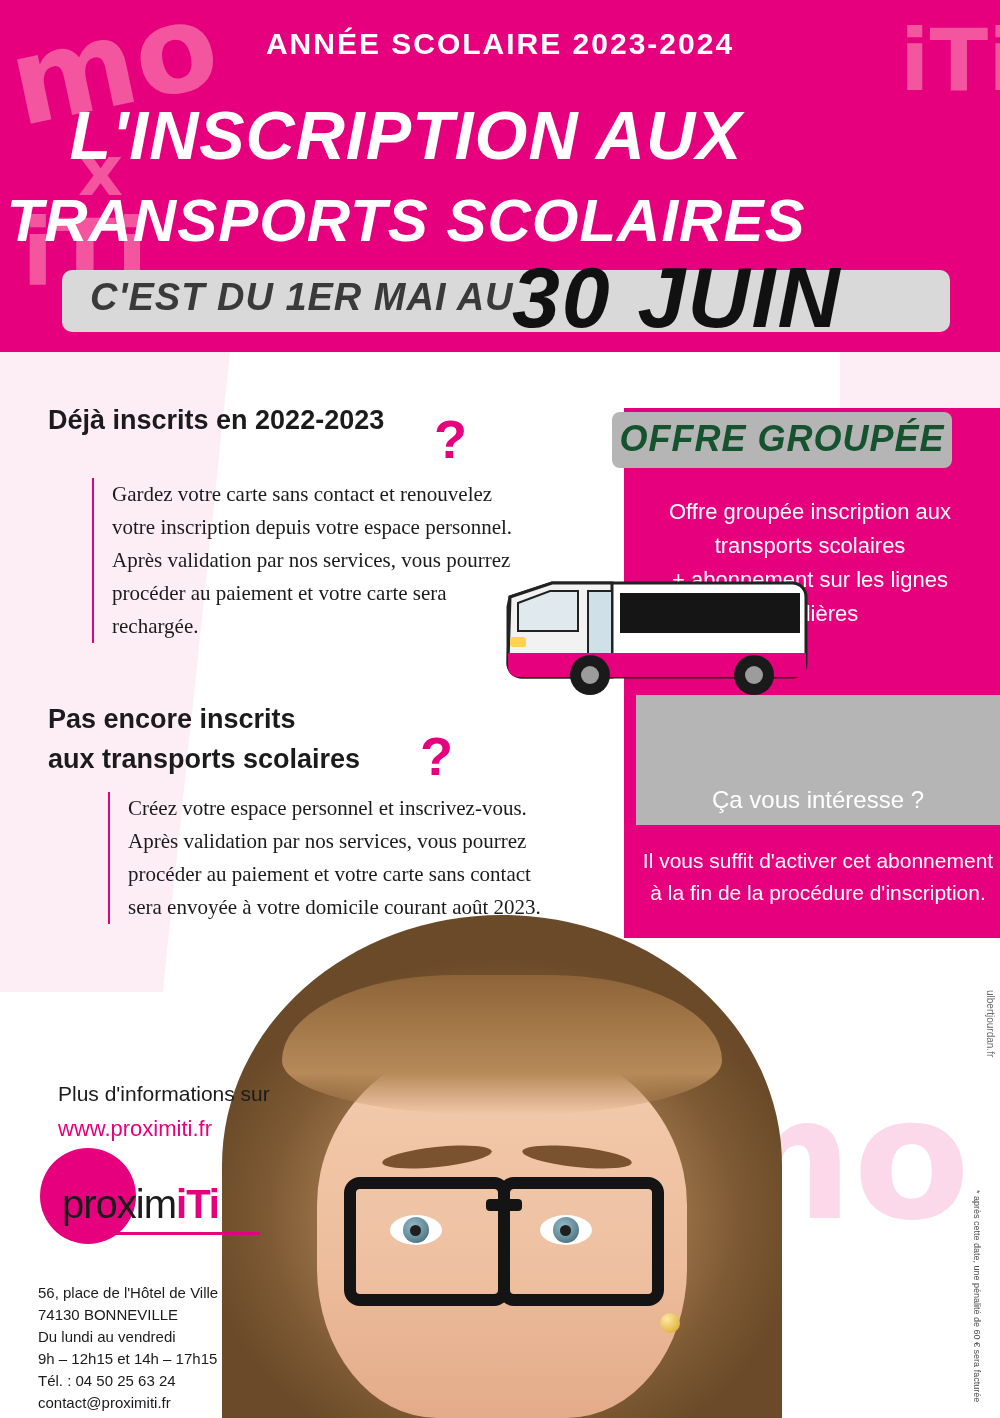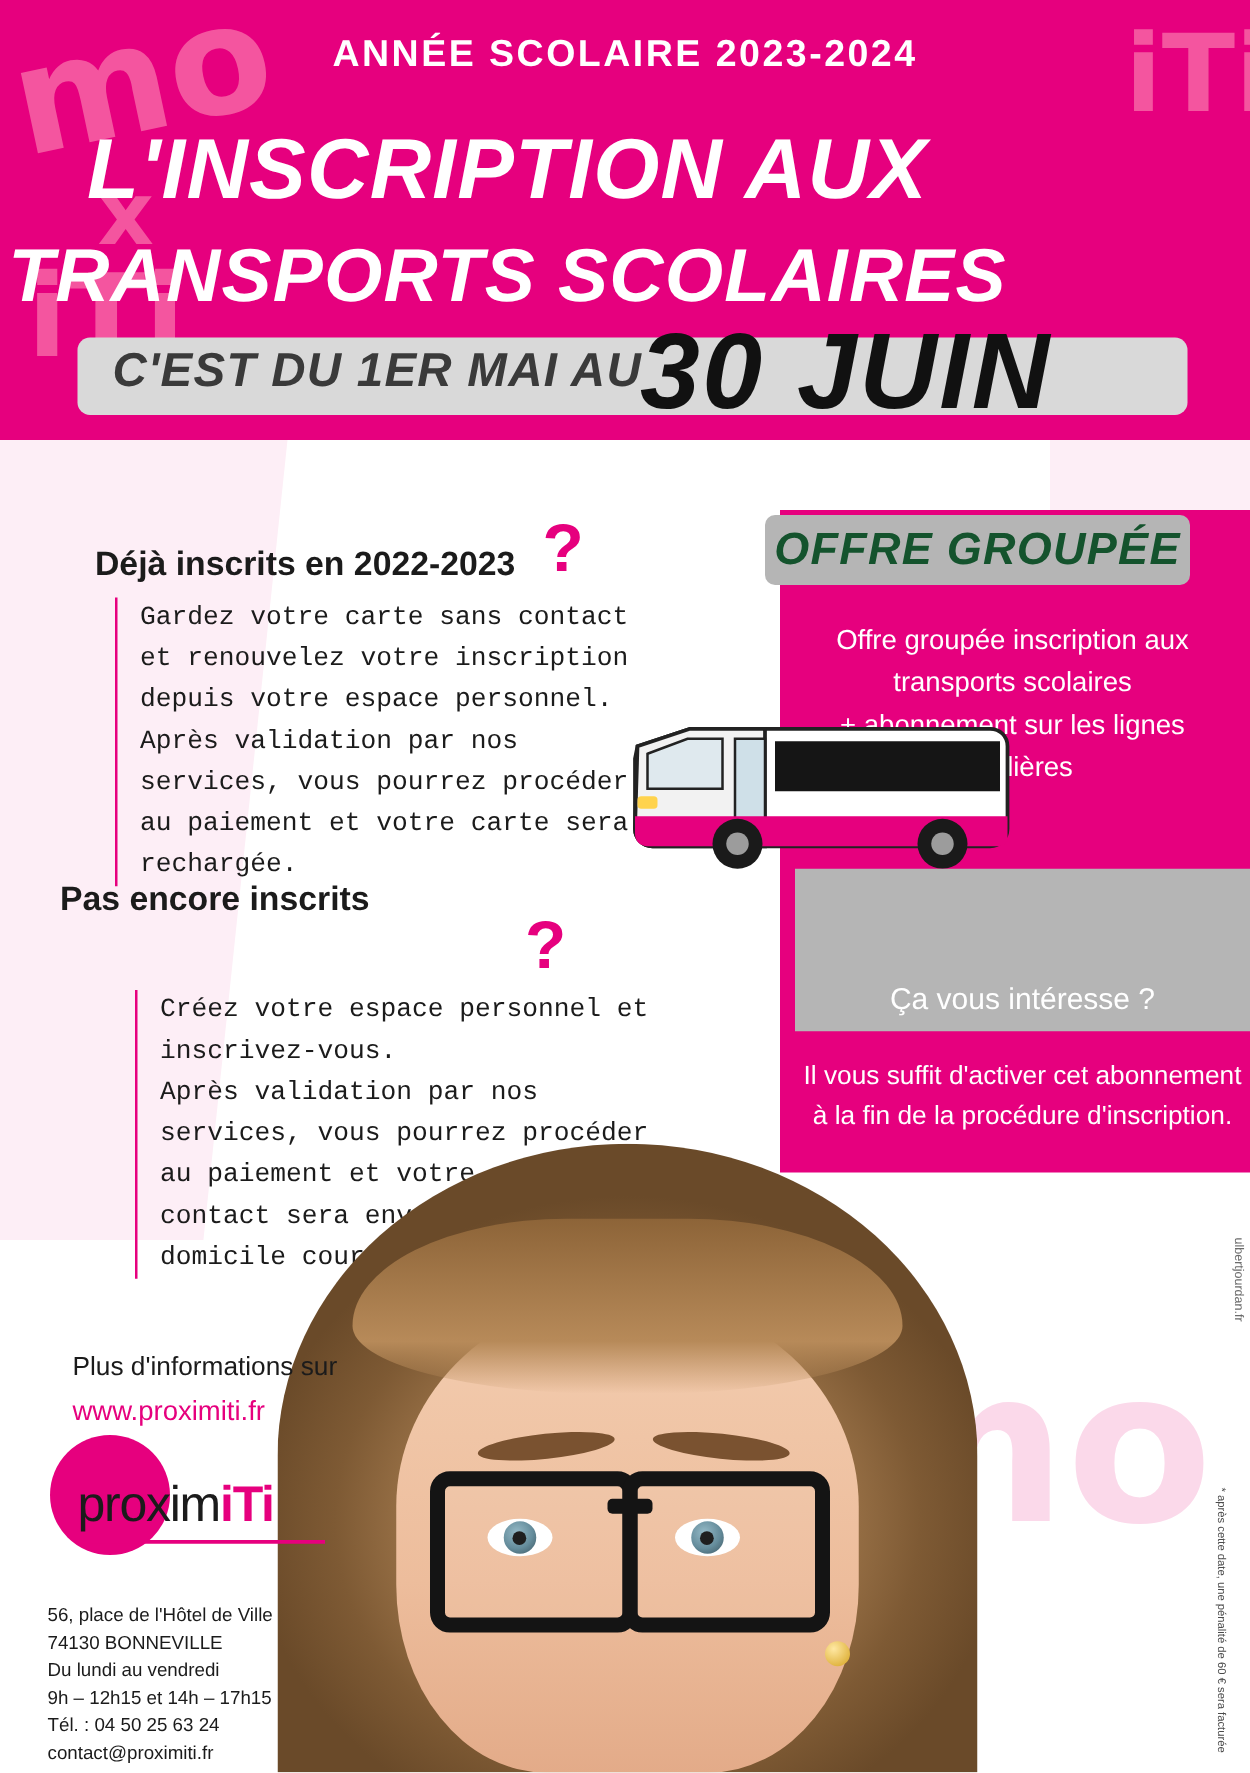--- a/index.html
+++ b/index.html
@@ -70,21 +70,21 @@
     position:absolute;color:#1b1b1b;font-weight:bold;font-size:27px;
     font-family:"Liberation Sans",sans-serif;line-height:38px;
   }
   .qmark{
     position:absolute;color:#e6007e;font-weight:bold;font-size:54px;
     font-family:"Liberation Sans",sans-serif;
   }
   .q-block{position:absolute;border-left:2px solid #e6007e;padding-left:18px;}
   .q-block p{
     margin:0;color:#1b1b1b;font-size:21px;line-height:33px;
-    font-family:Liberation Mono, monospace;
+    font-family:Liberation Serif, serif;
   }
 
   
   .offer-panel{
     position:absolute;left:624px;top:408px;width:376px;height:530px;
     background:#e6007e;
   }
   .offer-tag{
     position:absolute;left:612px;top:412px;width:340px;height:56px;
     background:#b5b5b5;border-radius:8px;
@@ -228,28 +228,29 @@
       <span class="small">C'EST DU 1ER MAI AU</span>
       <span class="big">30 JUIN</span>
     </div>
   </div>
 
   <div class="bg-light-left"></div>
   <div class="bg-light-right"></div>
   <div class="deco-big dg1">iTi</div>
   <div class="deco-big dg2">mo</div>
 
-  <div class="q-head" style="left:48px;top:432px;width:420px;margin-left:28px;">Déjà inscrits en 2022-2023</div>
+  <div class="q-head" style="left:48px;top:401px;width:420px;">Déjà inscrits en 2022-2023</div>
   <div class="qmark" style="left:434px;top:408px;">?</div>
   <div class="q-block" style="left:92px;top:478px;width:420px;">
     <p style="white-space:pre-line;">Gardez votre carte sans contact et renouvelez votre inscription depuis votre espace personnel.
 Après validation par nos services, vous pourrez procéder au paiement et votre carte sera rechargée.</p>
   </div>
 
   <div class="q-head" style="left:48px;top:700px;width:420px;">Pas encore inscrits</div>
+  <div class="q-head" style="left:48px;top:740px;width:420px;">aux transports scolaires</div>
   <div class="qmark" style="left:420px;top:725px;">?</div>
   <div class="q-block" style="left:108px;top:792px;width:420px;">
     <p style="white-space:pre-line;">Créez votre espace personnel et inscrivez-vous.
 Après validation par nos services, vous pourrez procéder au paiement et votre carte sans contact sera envoyée à votre domicile courant août 2023.</p>
   </div>
 
   <div class="offer-panel"></div>
   <div class="offer-tag">
     <span>OFFRE GROUPÉE</span>
   </div>

